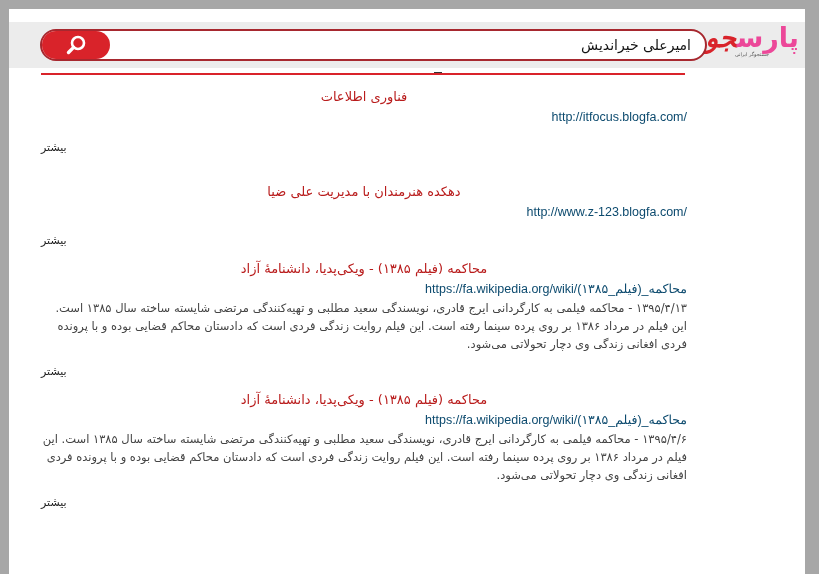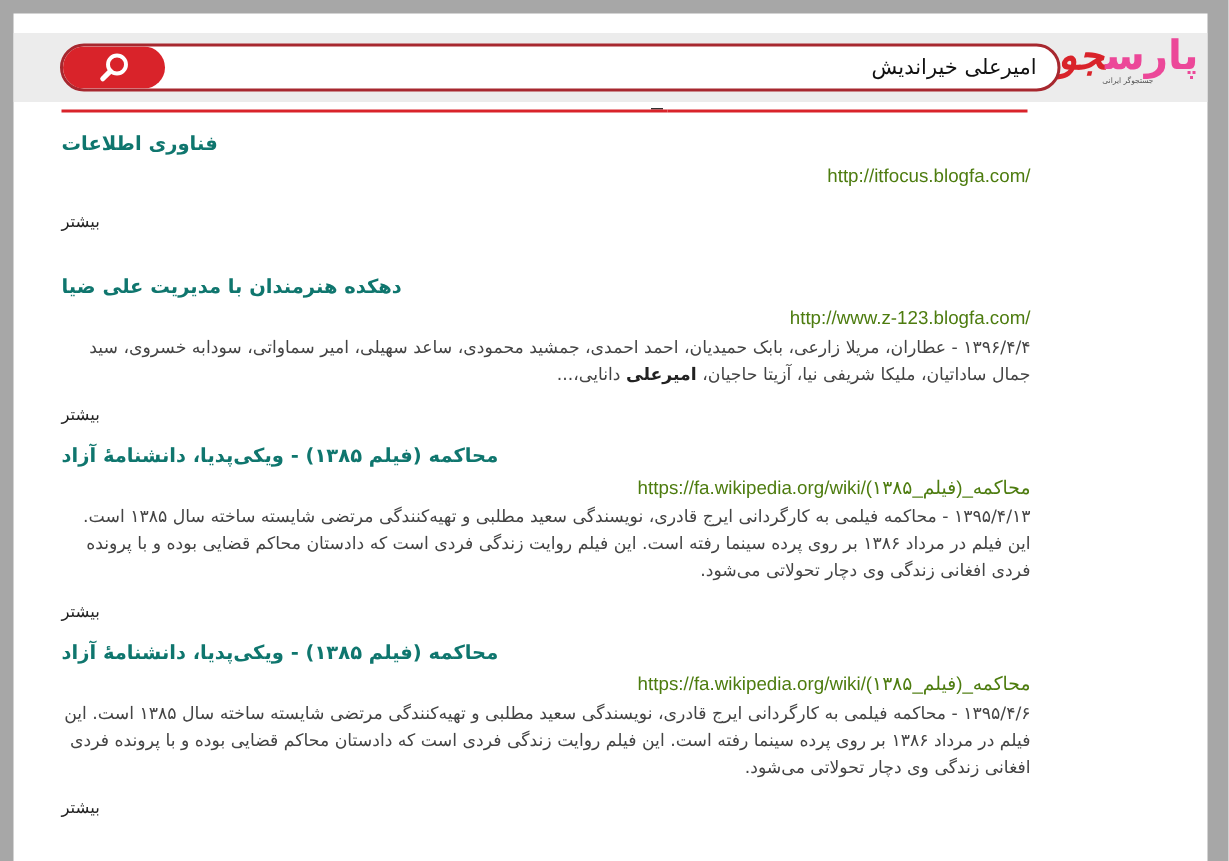--- a/index.html
+++ b/index.html
@@ -50,26 +50,26 @@
   .red-rule {
     position: absolute; left: 32px; top: 64px; width: 404px; height: 2px;
     background: #d9232a;
   }
   .tiny-rule { position:absolute; left: 425px; top: 63px; width: 8px; height: 1px; background:#333; }
   .results {
     position: absolute; left: 32px; top: 78px; width: 646px; direction: rtl;
   }
   .result { margin: 0 0 0 0; }
   .r-title {
-    font-family: "DejaVu Sans", sans-serif; font-weight: bold; font-size: 13px;
-    color: #0f766e; line-height: 20px; text-align: left; text-decoration: none;
+    font-family: "DejaVu Sans", sans-serif; font-weight: normal; font-size: 13px;
+    color: #b91c1c; line-height: 20px; text-align: center; text-decoration: none;
     display: block; cursor: pointer;
   }
   .r-url {
-    font-family: "Liberation Sans", sans-serif; font-size: 12.5px; color: #4d7c0f;
+    font-family: "Liberation Sans", sans-serif; font-size: 12.5px; color: #0c4a6e;
     line-height: 20px; text-align: right; direction: ltr; display: block;
   }
   .r-url span { unicode-bidi: plaintext; }
   .r-snippet {
     font-family: "DejaVu Sans", sans-serif; font-size: 11.5px; color: #444;
     line-height: 18px; text-align: right; margin: 0;
   }
   .r-snippet b { color: #222; }
   .r-more {
     font-family: "DejaVu Sans", sans-serif; font-size: 11px; color: #222;
@@ -108,21 +108,20 @@
 
     <div class="result">
       <a class="r-title">فناوری اطلاعات</a>
       <span class="r-url"><span>http://itfocus.blogfa.com/</span></span>
       <span class="r-more" style="margin-top:12px;">بیشتر</span>
     </div>
 
     <div class="result" style="margin-top:25px;">
       <a class="r-title">دهکده هنرمندان با مدیریت علی ضیا</a>
       <span class="r-url"><span>http://www.z-123.blogfa.com/</span></span>
-      <p class="r-snippet"><span>۱۳۹۶/۴/۴</span><span> - </span><span>عطاران، مریلا زارعی، بابک حمیدیان، احمد احمدی، جمشید محمودی، ساعد سهیلی، امیر سماواتی، سودابه خسروی، سید جمال ساداتیان، ملیکا شریفی نیا، آزیتا حاجیان، </span><b>امیرعلی</b><span> دانایی،...</span></p>
       <span class="r-more">بیشتر</span>
     </div>
 
     <div class="result" style="margin-top:9px;">
       <a class="r-title">محاکمه (فیلم ۱۳۸۵) - ویکی‌پدیا، دانشنامهٔ آزاد</a>
       <span class="r-url"><span>https://fa.wikipedia.org/wiki/محاکمه_(فیلم_۱۳۸۵)</span></span>
       <p class="r-snippet"><span>۱۳۹۵/۴/۱۳</span><span> - </span><span>محاکمه فیلمی به کارگردانی ایرج قادری، نویسندگی سعید مطلبی و تهیه‌کنندگی مرتضی شایسته ساخته سال ۱۳۸۵ است. این فیلم در مرداد ۱۳۸۶ بر روی پرده سینما رفته است. این فیلم روایت زندگی فردی است که دادستان محاکم قضایی بوده و با پرونده فردی افغانی زندگی وی دچار تحولاتی می‌شود.</span></p>
       <span class="r-more">بیشتر</span>
     </div>
 

